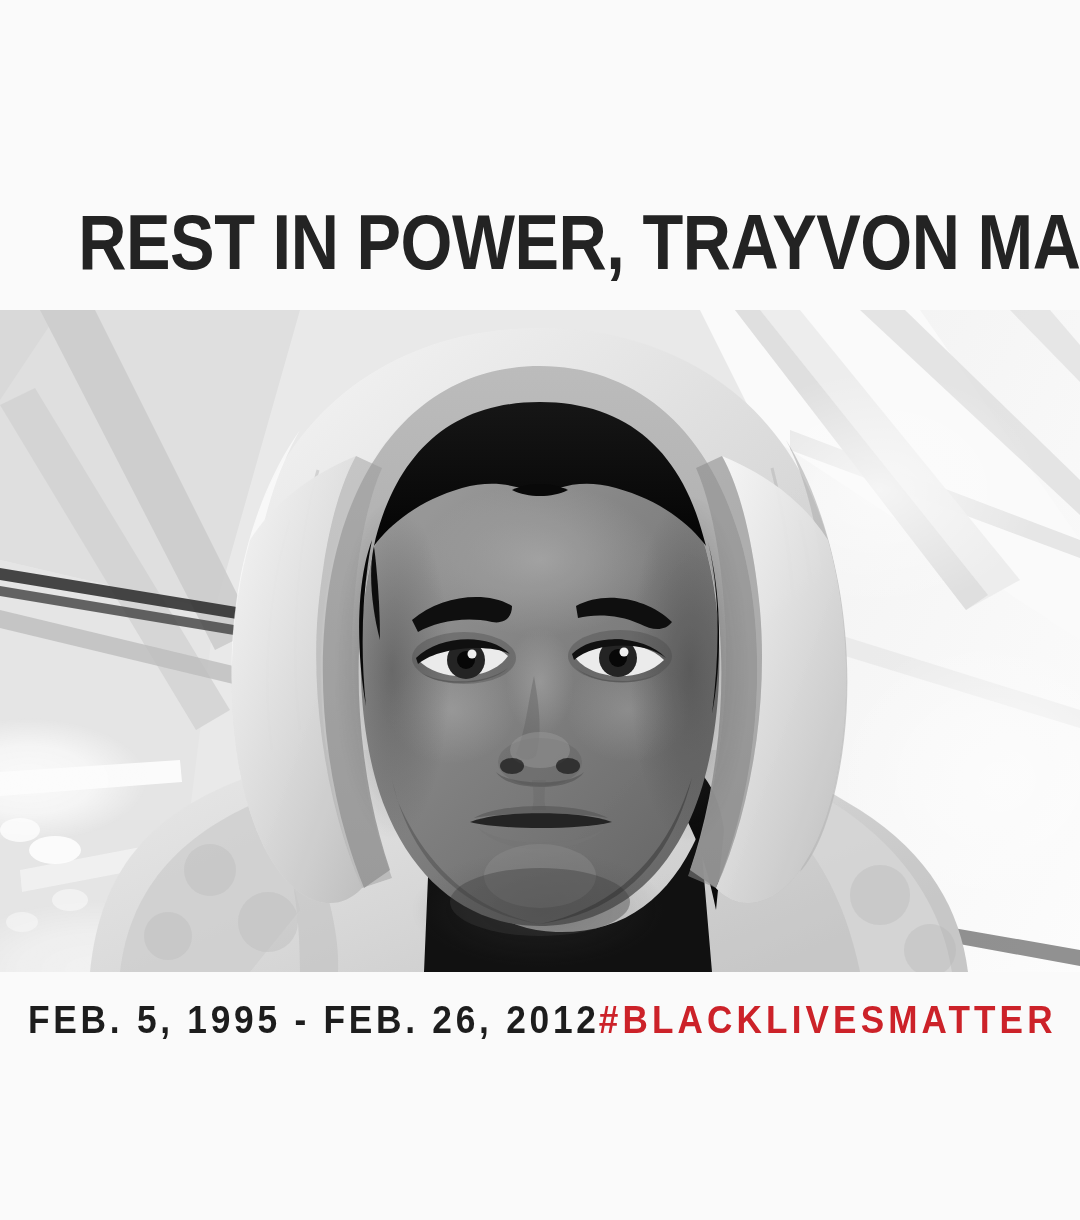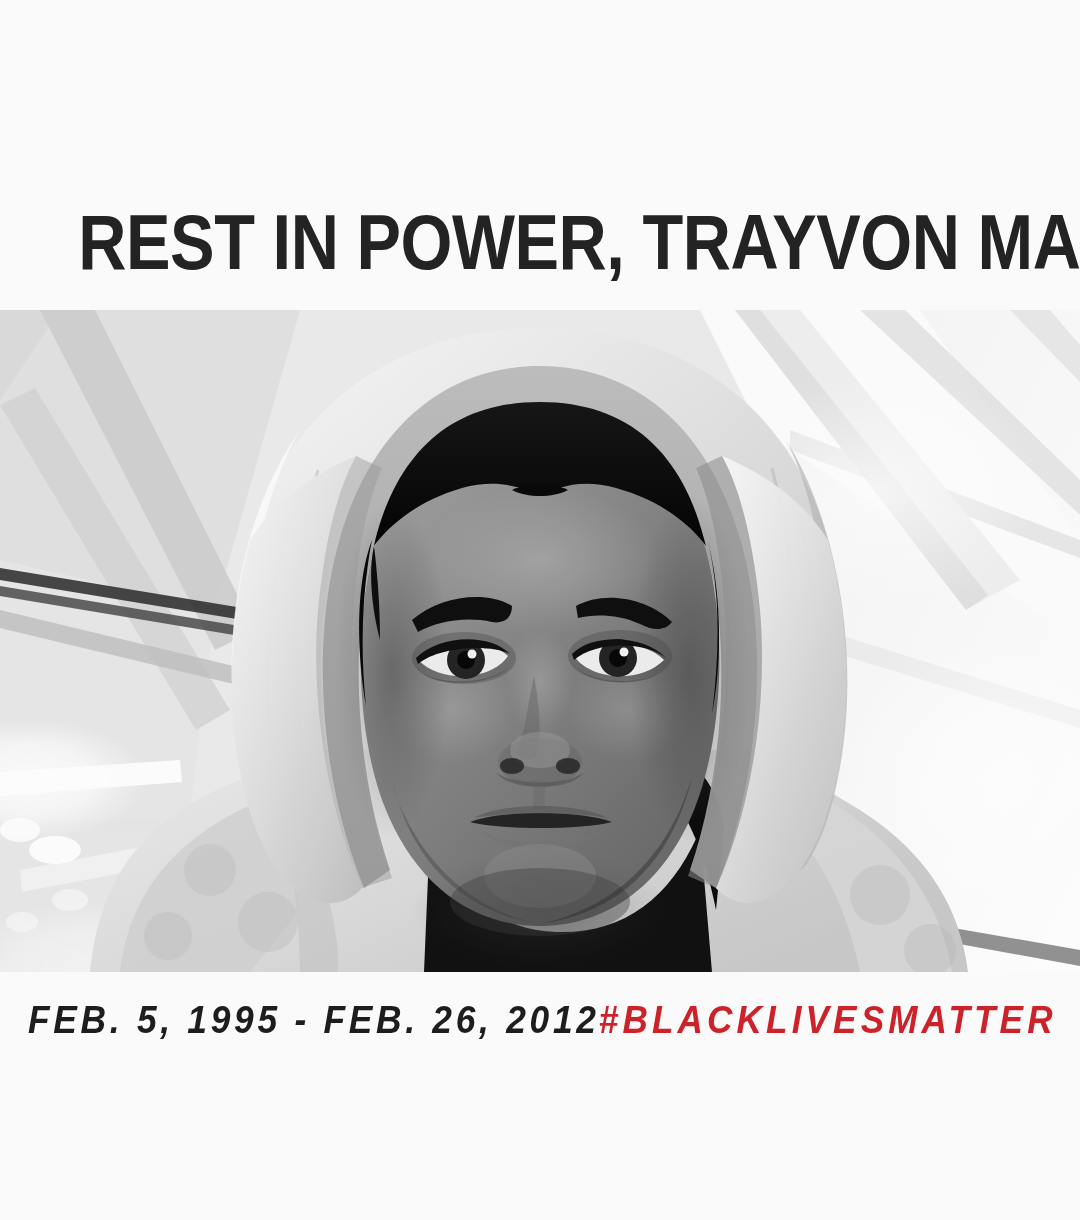--- a/index.html
+++ b/index.html
@@ -58,21 +58,20 @@
   .photo svg { display: block; width: 1080px; height: 662px; }
 
   
   .footer {
     position: absolute;
     left: 0;
     top: 972px;
     width: 1080px;
     height: 248px;
     background: #fafafa;
-    font-style: italic;
   }
   .dates {
     position: absolute;
     left: 28px;
     top: 28px;
     font-family: "Liberation Sans Narrow", "Liberation Sans", sans-serif;
     font-weight: 700;
     font-size: 38px;
     line-height: 40px;
     letter-spacing: 4.0px;

